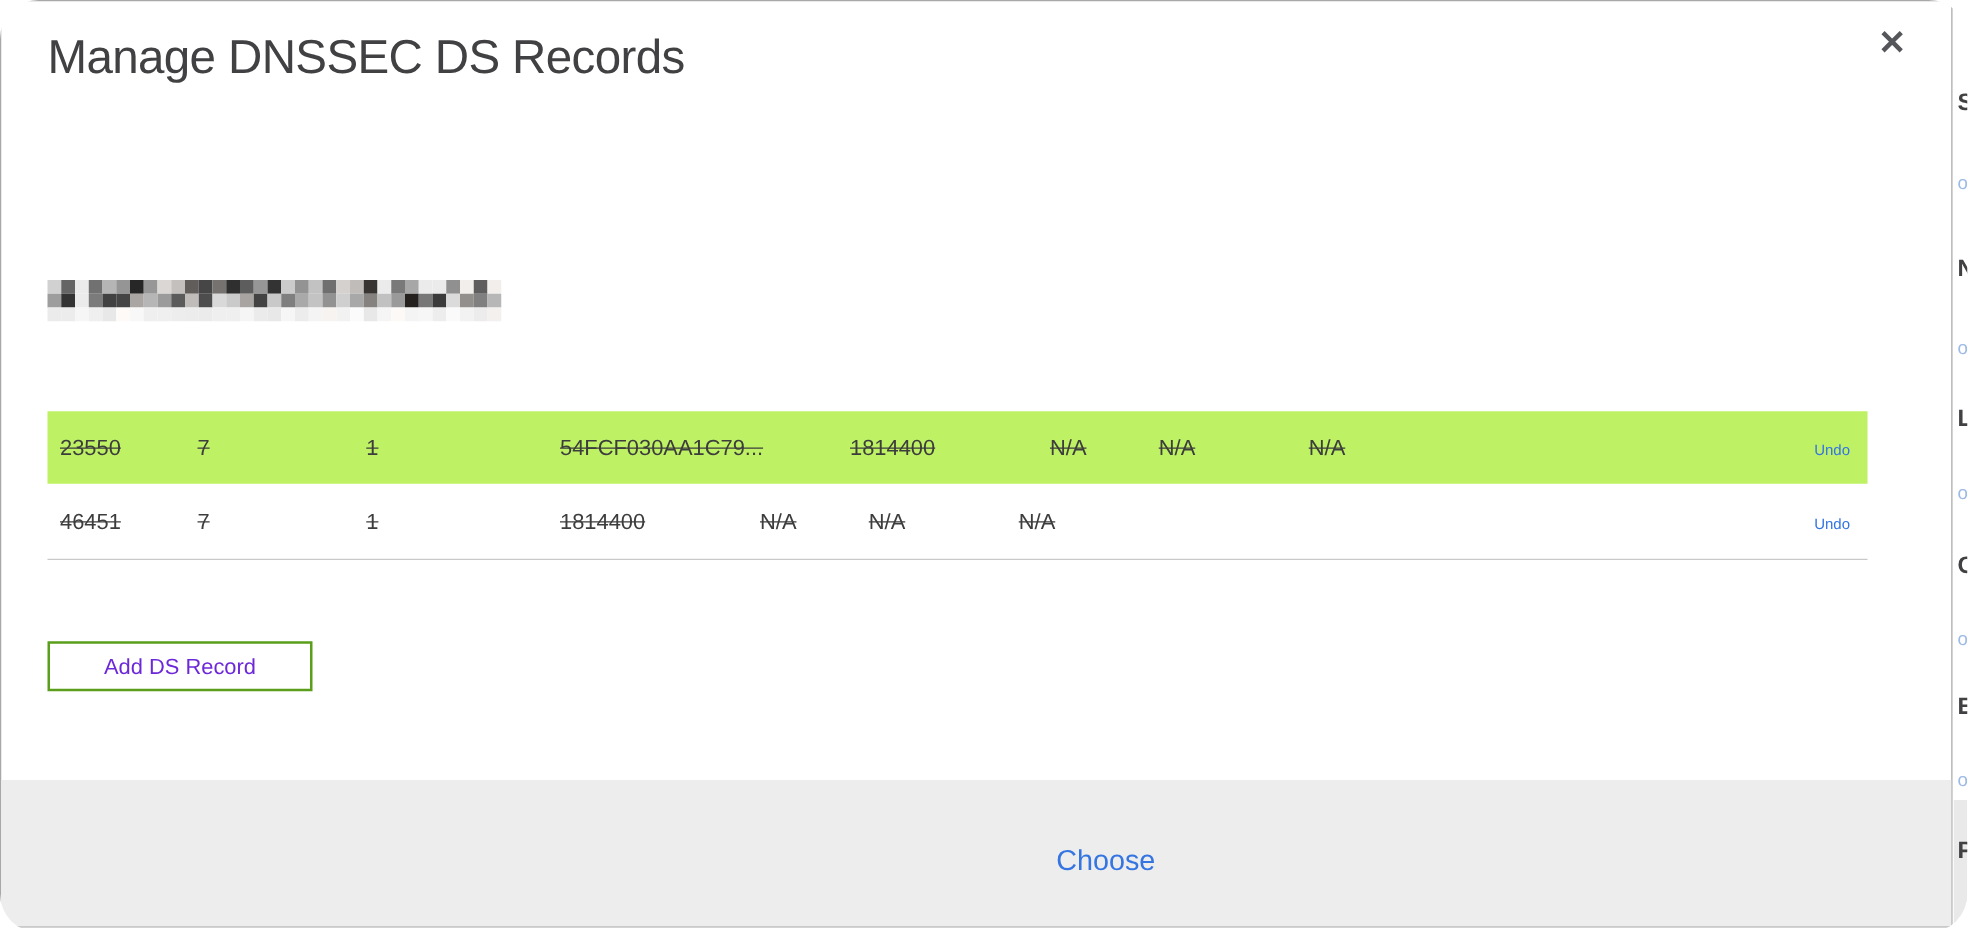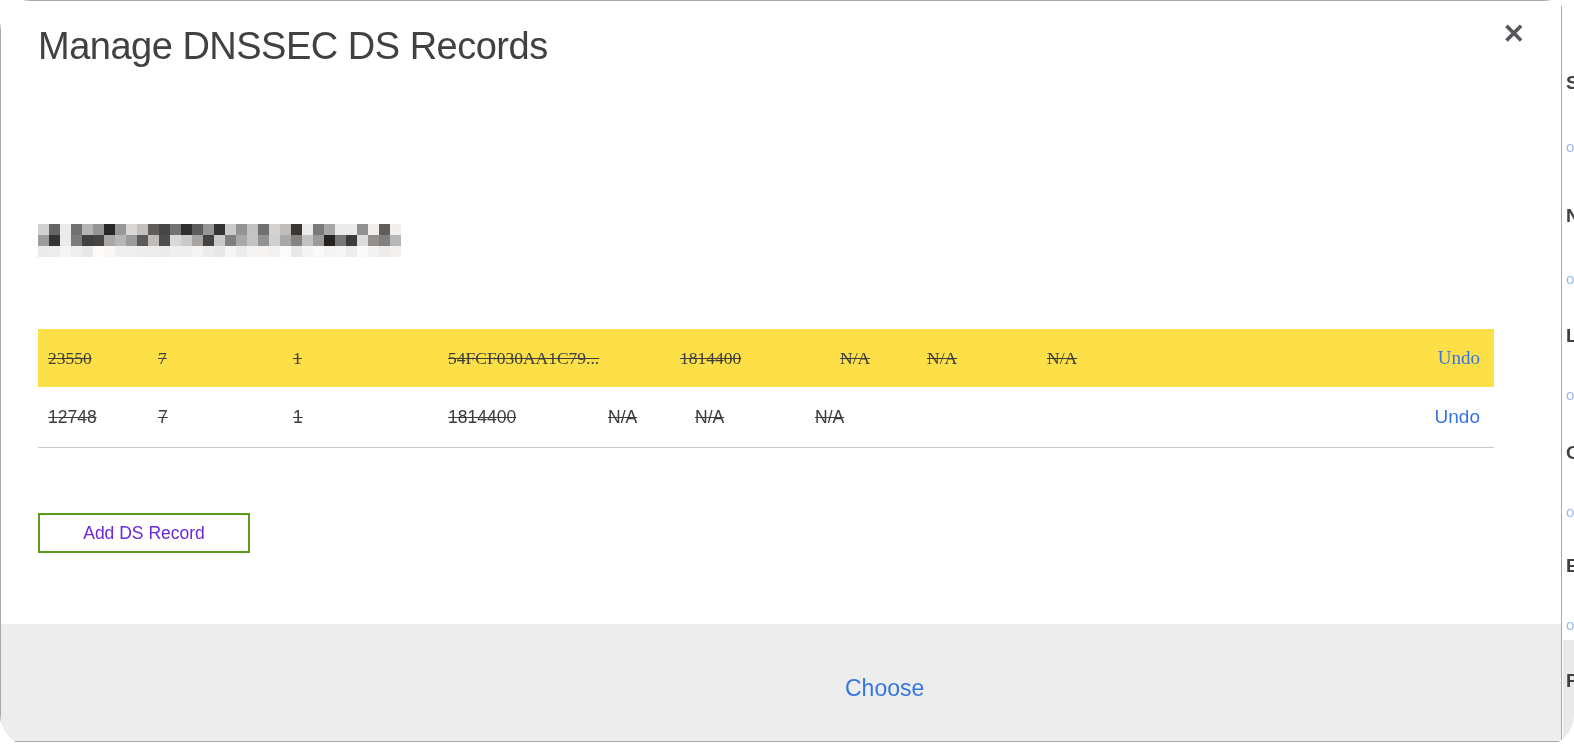--- a/index.html
+++ b/index.html
@@ -12,28 +12,28 @@
   .close-btn{position:absolute;top:20px;right:36px;font-size:27px;font-weight:600;
              color:#55565a;line-height:1;cursor:pointer;}
   .mosaic{position:absolute;left:37px;top:223px;display:grid;
           grid-template-columns:repeat(33,11px);grid-auto-rows:11px;}
   .mosaic i{display:block;}
   .instruction{position:absolute;left:37px;top:285px;font-size:21px;color:#333;}
   .ds-table{position:absolute;left:37px;top:328px;width:1456px;font-size:17.5px;color:#3d3d3d;}
   .thead{display:flex;align-items:center;height:48px;border-bottom:1px solid #dcdcdc;
          font-size:17.5px;color:#3a3a3a;}
   .trow{display:flex;align-items:center;height:58px;}
-  .trow.stripe{background:#fde047;font-family:Liberation Serif, serif;}
+  .trow.stripe{background:#bef264;}
   .trow.last{border-bottom:1px solid #c9c9c9;height:60px;}
   .c1{width:120px;padding-left:10px;box-sizing:border-box;}
   .c2{width:135px;}.c3{width:155px;}.c4{width:232px;}.c5{width:160px;}
   .c6{width:87px;}.c7{width:120px;}.c8{width:163px;}.c9{width:150px;}
   .c10{flex:1;text-align:right;padding-right:14px;}
   .strike{text-decoration:line-through;}
-  .undo-link{color:#3575e2;font-size:19px;text-decoration:none;cursor:pointer;}
+  .undo-link{color:#3575e2;font-size:12px;text-decoration:none;cursor:pointer;}
   .add-btn{position:absolute;left:37px;top:512px;width:212px;height:40px;background:#fff;
            border:2px solid #5a9e1b;color:#6d28d9;font-size:17.5px;box-sizing:border-box;
            display:flex;align-items:center;justify-content:center;cursor:pointer;
            font-family:"Liberation Sans",sans-serif;}
   .modal-footer{position:absolute;left:0;bottom:0;width:100%;height:117px;background:#ededed;}
   .red-annotation{position:absolute;left:639px;top:12px;width:190px;height:92px;
                   border:5px solid #e4212b;box-sizing:border-box;
                   display:flex;align-items:center;justify-content:center;}
   .save-btn{width:160px;height:63px;background:#5a9b13;border:none;
             border-bottom:6px solid #4a7e0d;color:#ffffff;font-size:23px;cursor:pointer;
@@ -168,21 +168,21 @@
         <div class="c4 strike">54FCF030AA1C79...</div>
         <div class="c5 strike">1814400</div>
         <div class="c6 strike">N/A</div>
         <div class="c7 strike">N/A</div>
         <div class="c8 strike">N/A</div>
         <div class="c9 strike"></div>
         <div class="c10"><a class="undo-link">Undo</a></div>
       </div>
 
       <div class="trow last">
-        <div class="c1 strike">12748</div>
+        <div class="c1 strike">46451</div>
         <div class="c2 strike">7</div>
         <div class="c3 strike">1</div>
         <div class="c5 strike">1814400</div>
         <div class="c6 strike">N/A</div>
         <div class="c7 strike">N/A</div>
         <div class="c8 strike">N/A</div>
         <div class="c9 strike"></div>
         <div class="c10"><a class="undo-link">Undo</a></div>
       </div>
     </div>

